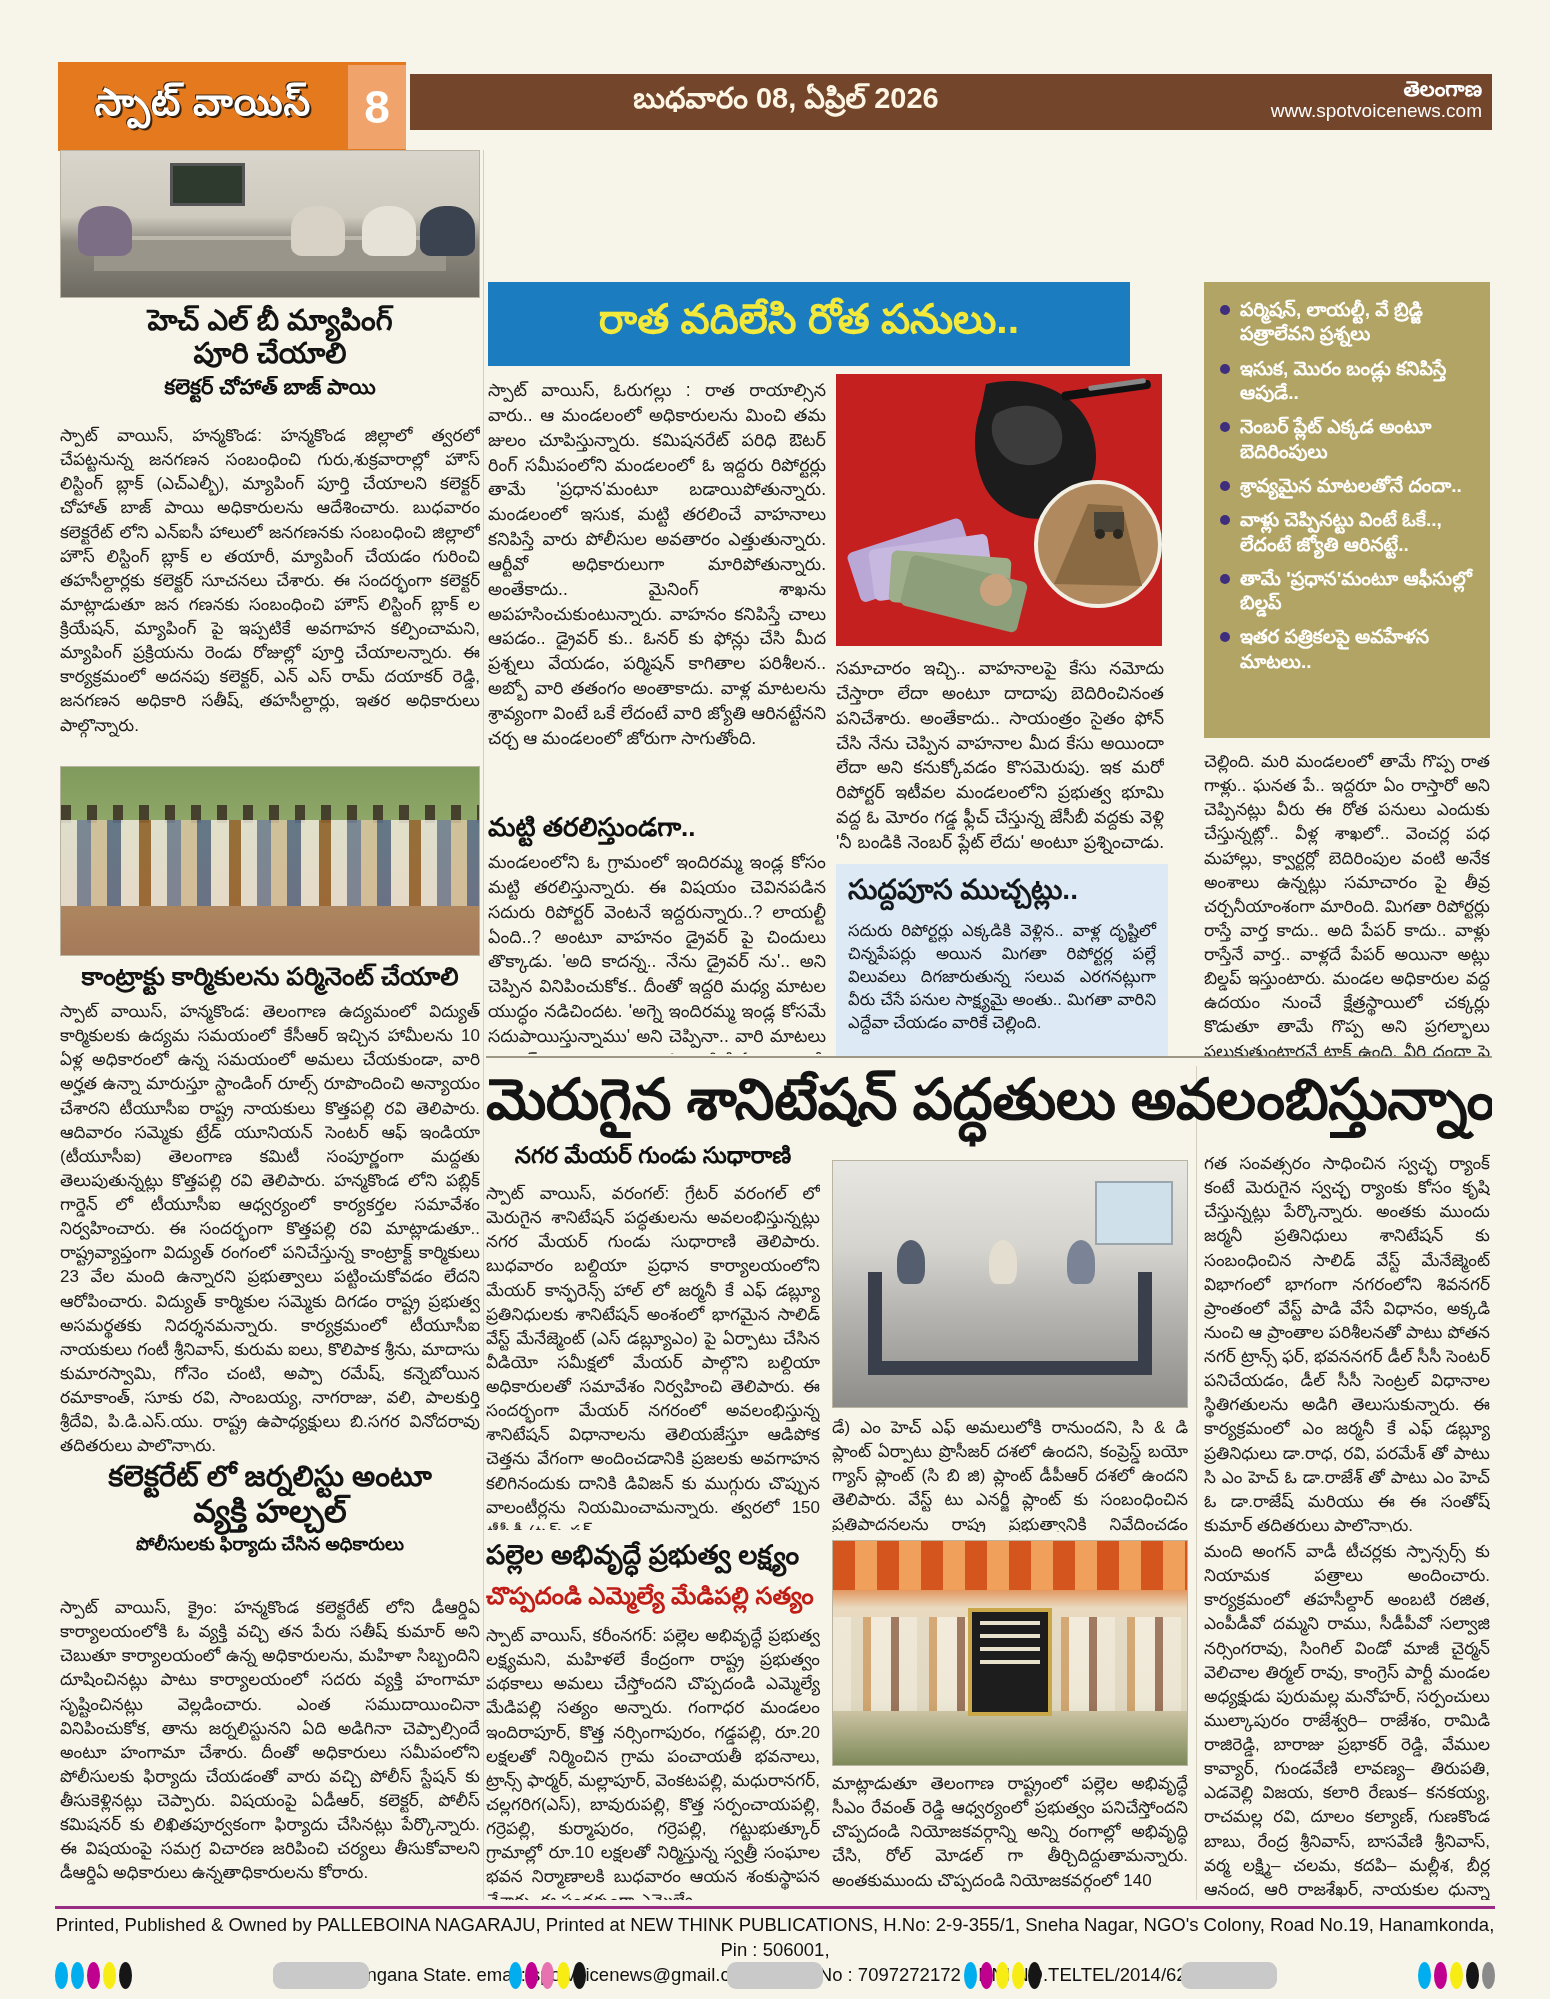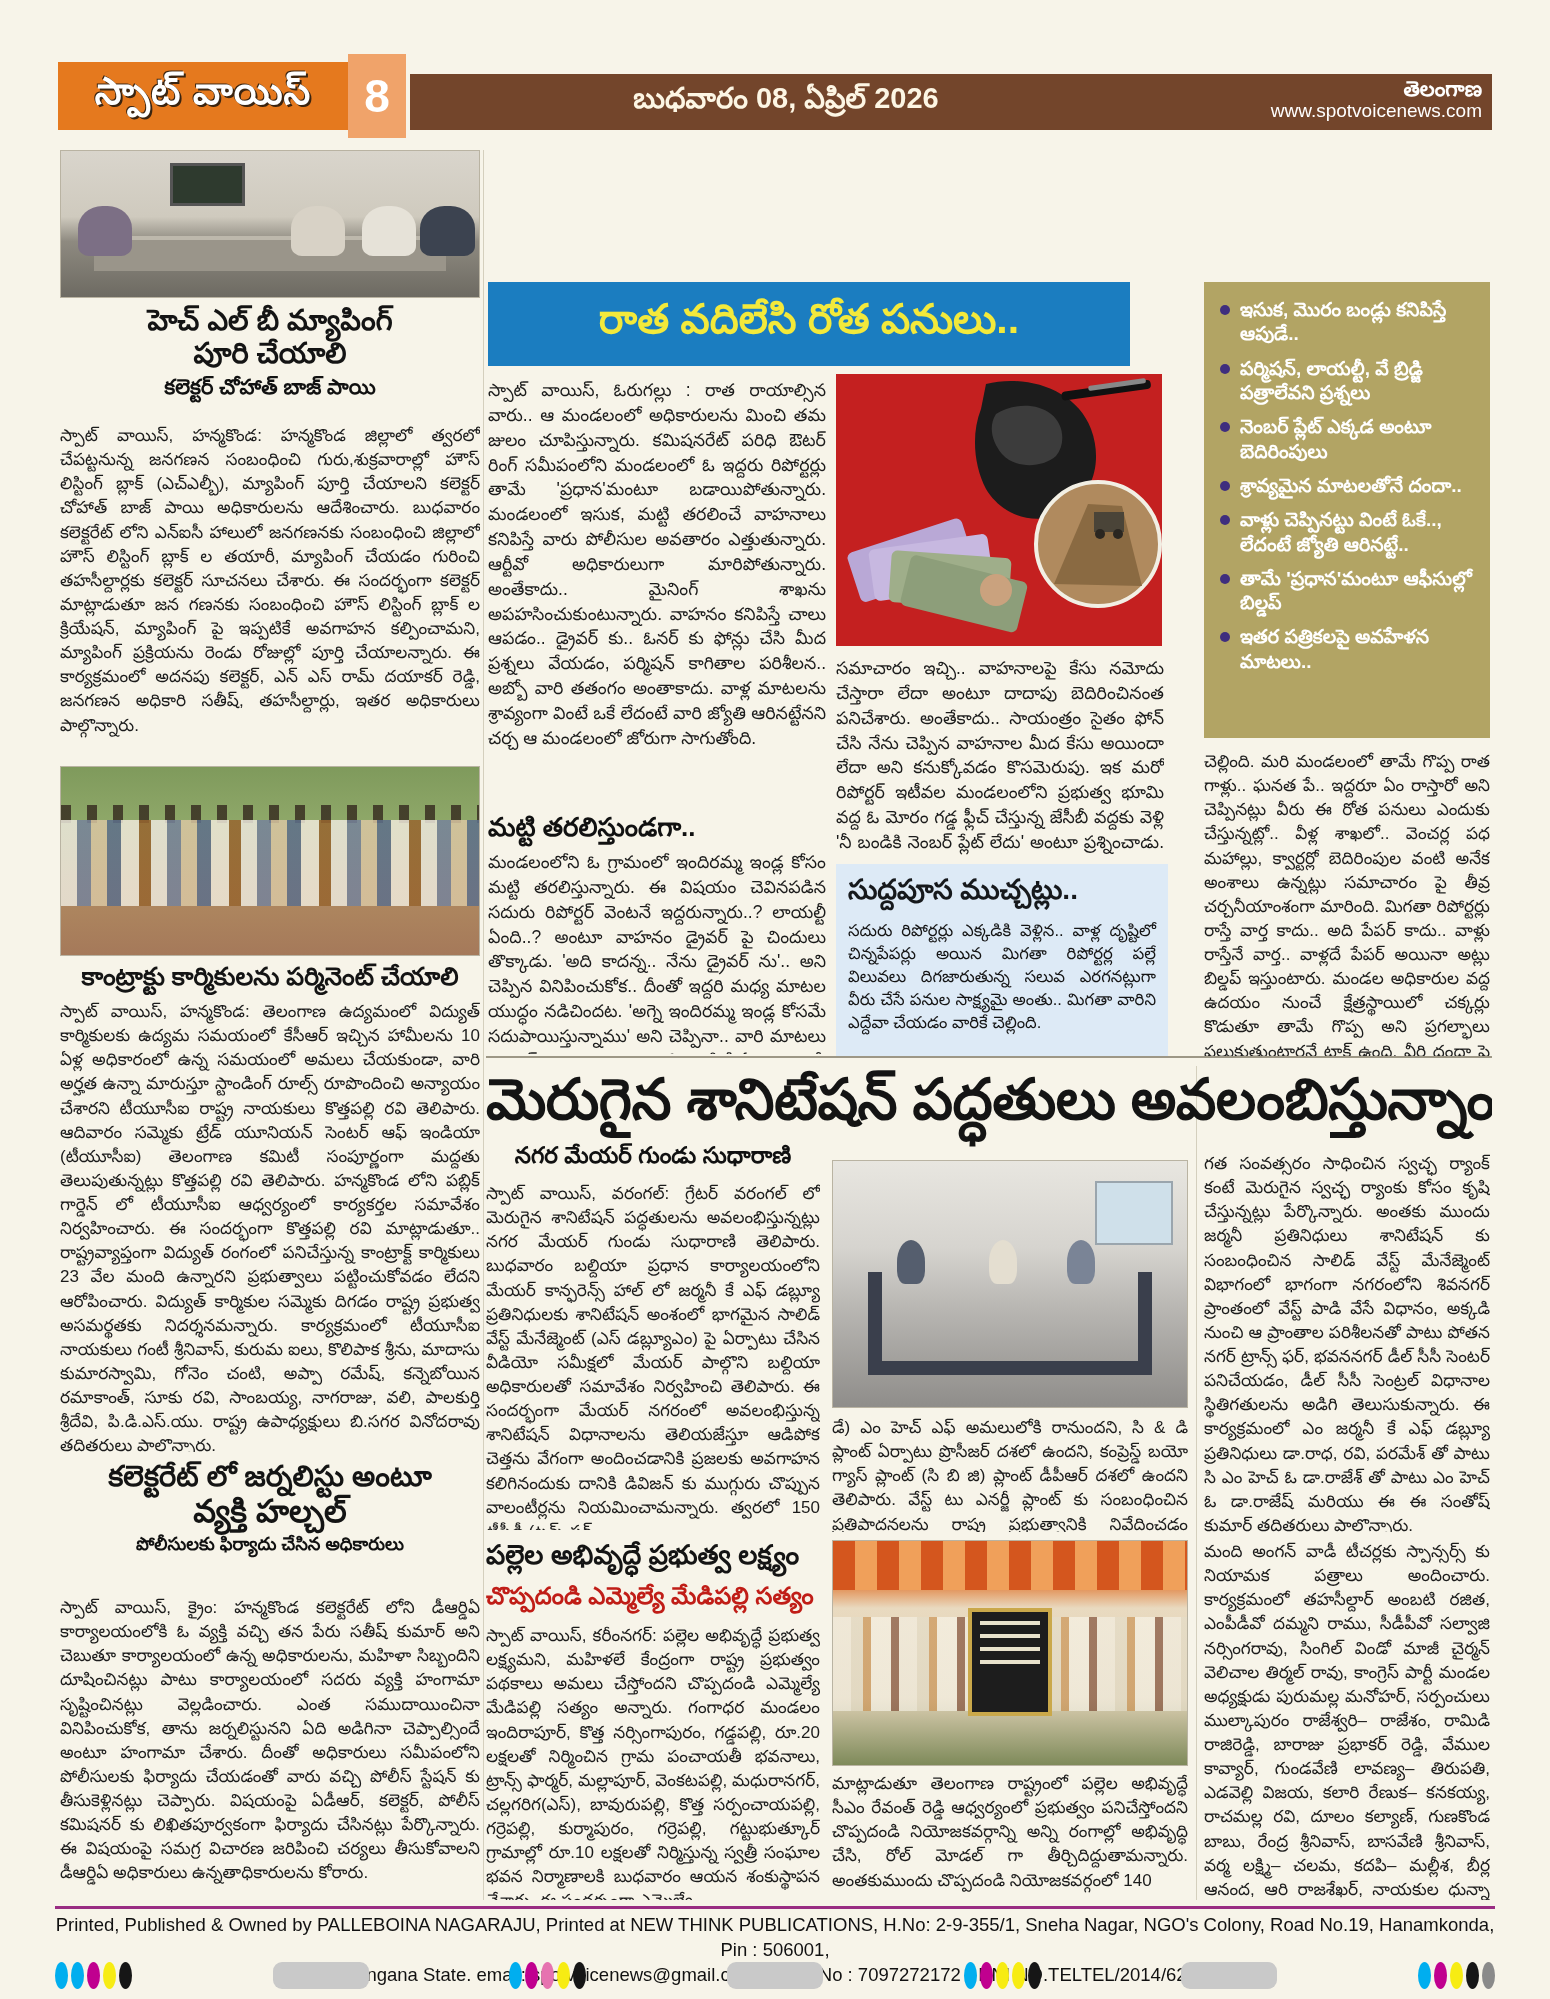--- a/index.html
+++ b/index.html
@@ -9,21 +9,21 @@
     position:relative; width:1550px; height:1999px; margin:0 auto;
     background:#f7f4e9; color:#141414; overflow:hidden;
   }
   .abs { position:absolute; }
   .body-text {
     font-size:17px; line-height:1.42; text-align:justify; color:#1b1b1b;
     overflow:hidden; word-break:break-word;
   }
   .vrule { width:1px; background:#d4cfbd; }
   
-  .logo-box { left:58px; top:62px; width:348px; height:68px; background:#e5791e;
+  .logo-box { left:58px; top:62px; width:348px; height:89px; background:#e5791e;
     display:flex; align-items:center; border-radius:0; }
   .logo-text { flex:1; text-align:center; color:#ffffff; font-weight:bold; font-size:38px;
     text-shadow:2px 2px 0 #3a2410, -1px -1px 0 #3a2410; letter-spacing:1px; }
   .page-num { width:58px; height:84px; background:#f0a36a; color:#fff; font-size:46px;
     font-weight:bold; display:flex; align-items:center; justify-content:center; }
   .top-bar { left:410px; top:74px; width:1082px; height:56px; background:#73452b; }
   .top-date { position:absolute; left:0; right:330px; top:0; bottom:0;
     display:flex; align-items:center; justify-content:center;
     color:#fdf6e4; font-size:29px; font-weight:bold; }
   .top-right { position:absolute; right:10px; top:3px; text-align:right; color:#fff; }
@@ -177,22 +177,22 @@
   </div>
   <div class="abs body-text" style="left:836px; top:656px; width:328px; height:200px; font-size:17.5px;">సమాచారం ఇచ్చి.. వాహనాలపై కేసు నమోదు చేస్తారా లేదా అంటూ దాదాపు బెదిరించినంత పనిచేశారు. అంతేకాదు.. సాయంత్రం సైతం ఫోన్ చేసి నేను చెప్పిన వాహనాల మీద కేసు అయిందా లేదా అని కనుక్కోవడం కొసమెరుపు. ఇక మరో రిపోర్టర్ ఇటీవల మండలంలోని ప్రభుత్వ భూమి వద్ద ఓ మోరం గడ్డ ఫ్లీచ్ చేస్తున్న జేసీబీ వద్దకు వెళ్లి 'నీ బండికి నెంబర్ ప్లేట్ లేదు' అంటూ ప్రశ్నించాడు. 'మీరు ఎవరని అడిగితే.. నేను రిపోర్టర్ న' నీకు తెలువదా అంటూ చెప్పిన ఆయనకు</div>
 
   <div class="abs sidebox">
     <h3>సుద్దపూస ముచ్చట్లు..</h3>
     <p>సదురు రిపోర్టర్లు ఎక్కడికి వెళ్లిన.. వాళ్ల దృష్టిలో చిన్నపేపర్లు అయిన మిగతా రిపోర్టర్ల పల్లే విలువలు దిగజారుతున్న సలువ ఎరగనట్లుగా వీరు చేసే పనుల సాక్ష్యమై అంతు.. మిగతా వారిని ఎద్దేవా చేయడం వారికే చెల్లింది.</p>
   </div>
 
   <div class="abs bullets-box">
     <ul>
+      <li>పర్మిషన్, లాయల్టీ, వే బ్రిడ్జి పత్రాలేవని ప్రశ్నలు</li>
       <li>ఇసుక, మొరం బండ్లు కనిపిస్తే ఆపుడే..</li>
-      <li>పర్మిషన్, లాయల్టీ, వే బ్రిడ్జి పత్రాలేవని ప్రశ్నలు</li>
       <li>నెంబర్ ప్లేట్ ఎక్కడ అంటూ బెదిరింపులు</li>
       <li>శ్రావ్యమైన మాటలతోనే దందా..</li>
       <li>వాళ్లు చెప్పినట్టు వింటే ఓకే.., లేదంటే జ్యోతి ఆరినట్టే..</li>
       <li>తామే 'ప్రధాన'మంటూ ఆఫీసుల్లో బిల్డప్</li>
       <li>ఇతర పత్రికలపై అవహేళన మాటలు..</li>
     </ul>
   </div>
   <div class="abs body-text" style="left:1204px; top:750px; width:286px; height:306px;">చెల్లింది. మరి మండలంలో తామే గొప్ప రాత గాళ్లు.. ఘనత పే.. ఇద్దరూ ఏం రాస్తారో అని చెప్పినట్లు వీరు ఈ రోత పనులు ఎందుకు చేస్తున్నట్లో.. వీళ్ల శాఖలో.. వెంచర్ల పధ మహాల్లు, క్వార్టర్లో బెదిరింపుల వంటి అనేక అంశాలు ఉన్నట్లు సమాచారం పై తీవ్ర చర్చనీయాంశంగా మారింది. మిగతా రిపోర్టర్లు రాస్తే వార్త కాదు.. అది పేపర్ కాదు.. వాళ్లు రాస్తేనే వార్త.. వాళ్లదే పేపర్ అయినా అట్లు బిల్డప్ ఇస్తుంటారు. మండల అధికారుల వద్ద ఉదయం నుంచే క్షేత్రస్థాయిలో చక్కర్లు కొడుతూ తామే గొప్ప అని ప్రగల్భాలు పలుకుతుంటారనే టాక్ ఉంది. వీరి దందా పై పోలీసులు, విచారణ జరిపి ఎలాంటి చర్యలు తీసుకుంటారో చూడాలి మరి.</div>
 
   <div class="abs sec-rule" style="left:486px; top:1056px; width:1006px;"></div>

